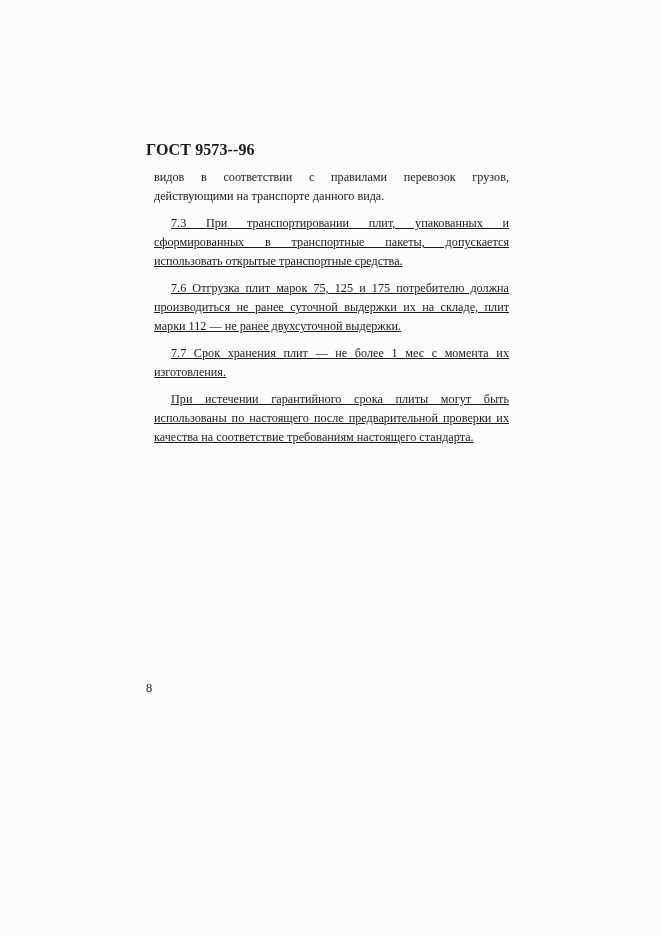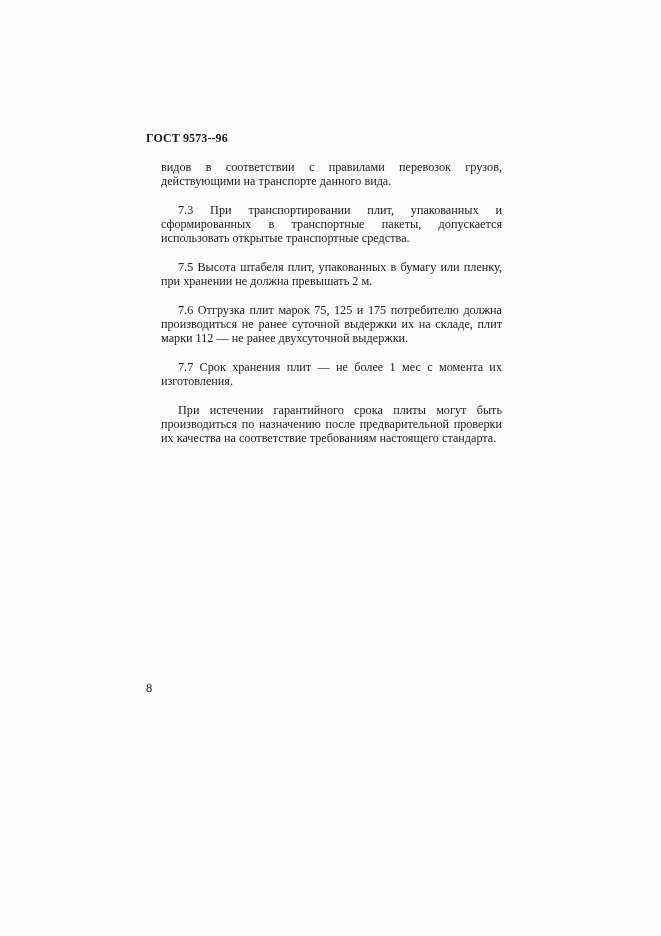--- a/index.html
+++ b/index.html
@@ -16,53 +16,53 @@
       color: #1a1a1a;
     }
     .page {
       position: absolute;
       left: 146px;
       top: 131px;
       width: 371px;
     }
     .doc-header {
       font-weight: bold;
-      font-size: 12px;
+      font-size: 16px;
       line-height: 14px;
-      margin: 0 0 11px 0;
+      margin: 12px 0 11px 0;
       letter-spacing: 0.1px;
     }
     .para {
       font-size: 12.2px;
-      line-height: 14px;
+      line-height: 19px;
       text-align: justify;
-      margin: 15px;
+      margin: 8px;
       hyphens: manual;
     }
     .para.indent {
       text-indent: 17px;
+      text-decoration: underline;
     }
     .para.gap {
       margin-top: 5px;
     }
     .page-number {
       position: absolute;
       left: 146px;
       top: 681px;
       font-size: 12.5px;
       line-height: 14px;
     }
   </style>
 </head>
 <body>
 
 <div class="page">
   <div class="doc-header">ГОСТ 9573--96</div>
 
   <p class="para">видов в соответствии с правилами перевозок грузов, действующими на транспорте данного вида.</p>
   <p class="para indent">7.3 При транспортировании плит, упакованных и сформированных в транспортные пакеты, допускается использовать открытые транспортные средства.</p>
-  <p class="para indent">7.5 Высота штабеля плит, упакованных в бумагу или пленку, при хранении не должна превышать 2 м.</p>
   <p class="para indent">7.6 Отгрузка плит марок 75, 125 и 175 потребителю должна производиться не ранее суточной выдержки их на складе, плит марки 112 — не ранее двухсуточной выдержки.</p>
   <p class="para indent">7.7 Срок хранения плит — не более 1 мес с момента их изготовления.</p>
-  <p class="para indent gap">При истечении гарантийного срока плиты могут быть производиться по назначению после предварительной проверки их качества на соответствие требованиям настоящего стандарта.</p>
+  <p class="para indent gap">При истечении гарантийного срока плиты могут быть использованы по настоящего после предварительной проверки их качества на соответствие требованиям настоящего стандарта.</p>
 </div>
 
 <div class="page-number">8</div>
 
 </body></html>

